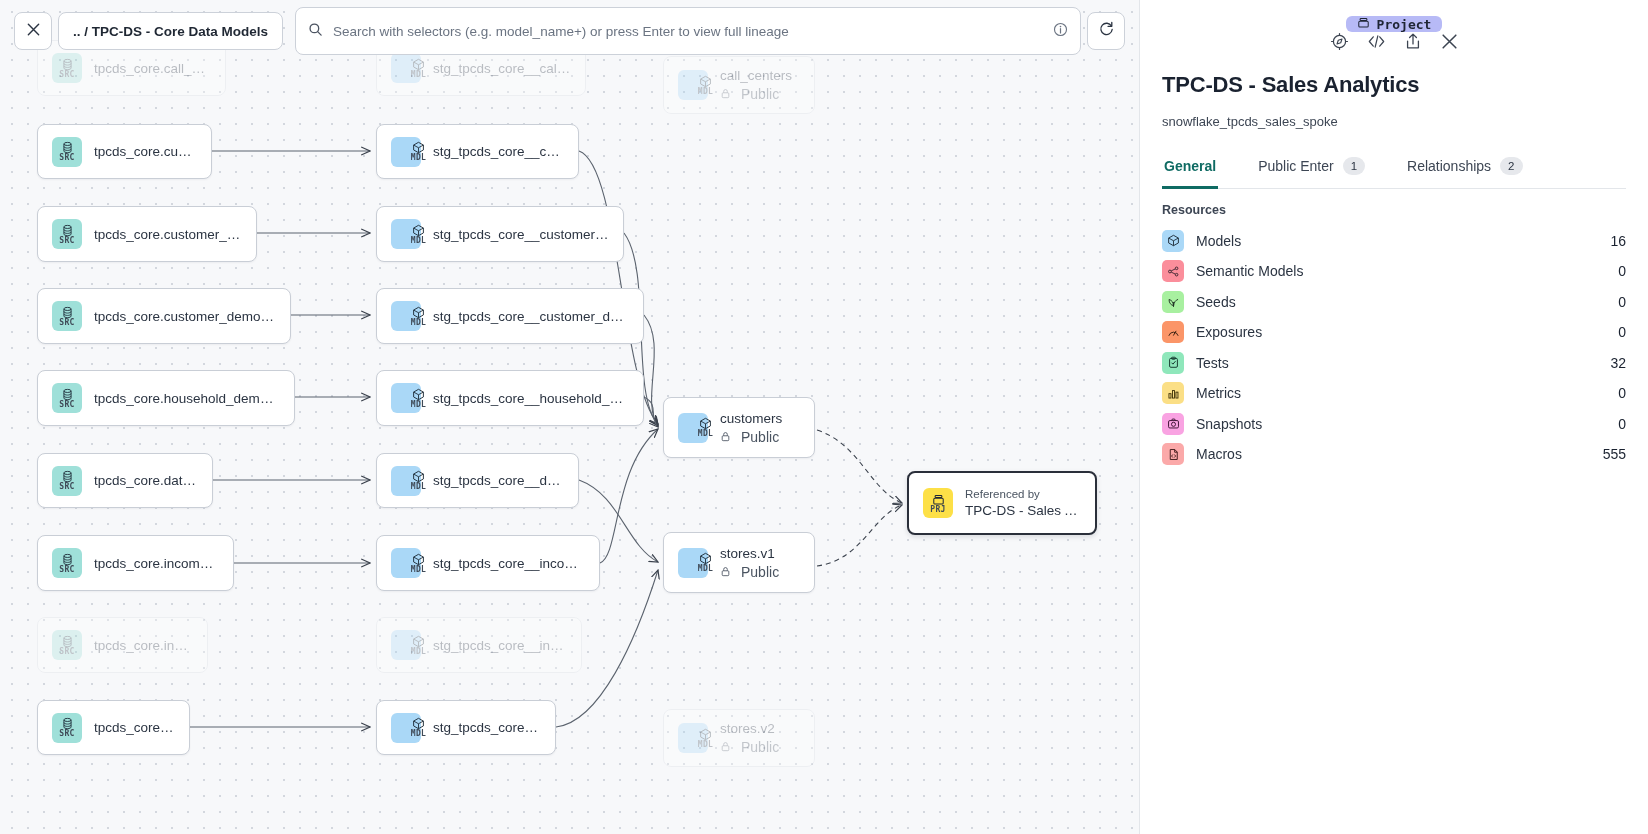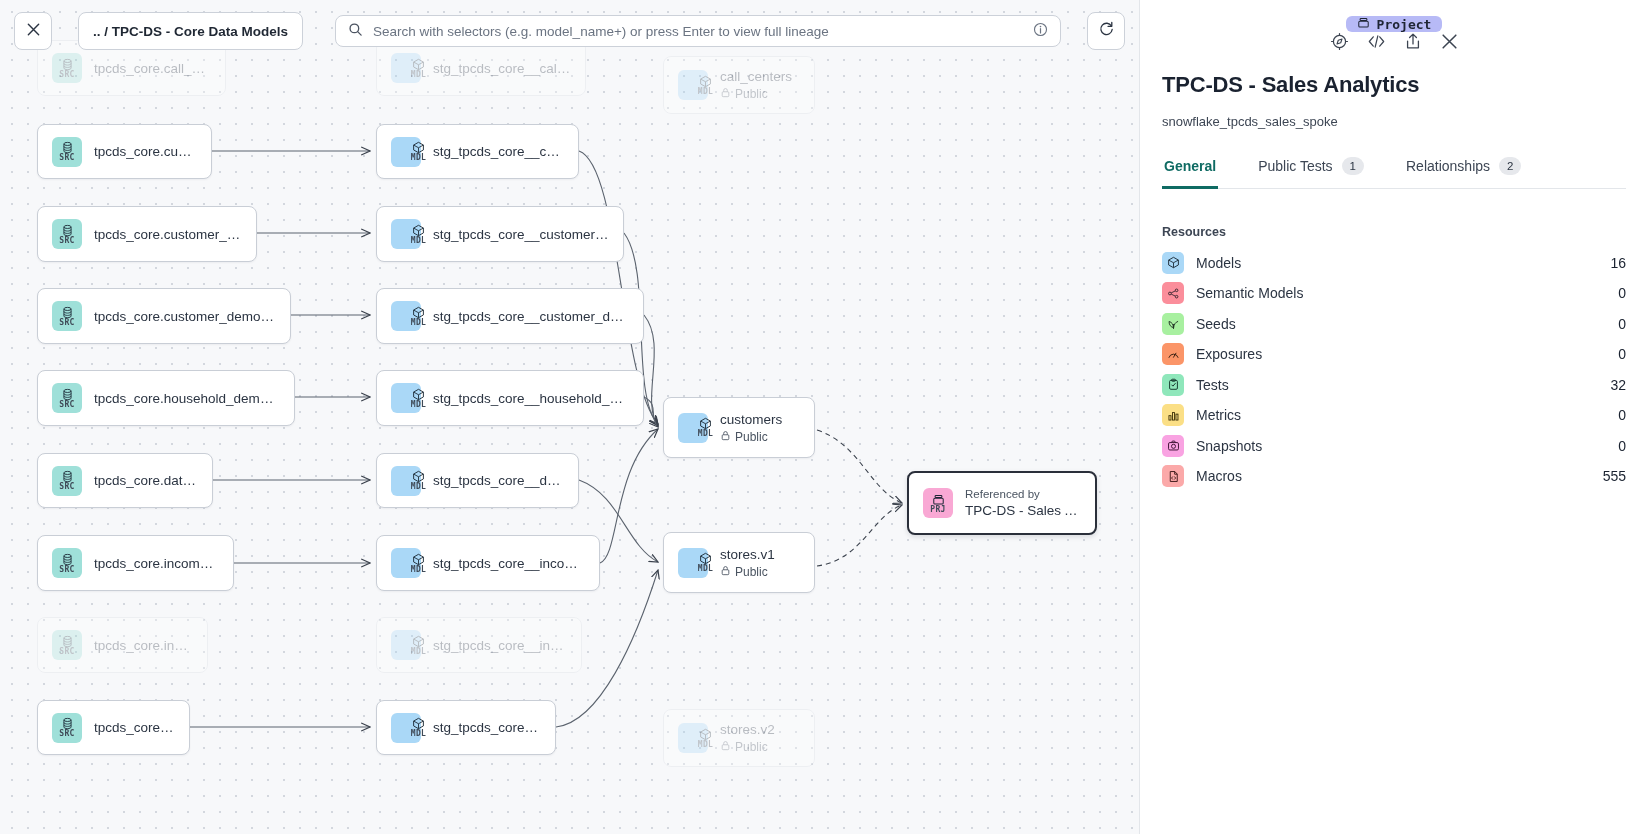--- a/index.html
+++ b/index.html
@@ -39,51 +39,51 @@
     flex: none; line-height: 1;
   }
   .node .chip svg { display:block; }
   .node .chip .abbr {
     font-size: 8px; letter-spacing: .4px; font-weight: 600;
     font-family: "DejaVu Sans Mono", monospace;
     color: #3f4a57; margin-top: 0;
   }
   .chip.src { background: #9fe0d9; }
   .chip.mdl { background: #aad8f7; padding-left: 25px; }
-  .chip.prj { background: #f9a8d4; }
+  .chip.prj { background: #fde047; }
   .node .txt { display:flex; flex-direction: column; gap: 3px; min-width: 0; }
   .node .title {
     font-size: 13.5px; color: #2b3442; white-space: nowrap;
     overflow: hidden; text-overflow: ellipsis;
   }
   .node .sub {
-    font-size: 12px; color: #4a5461; display: flex; align-items: flex-end; gap: 4px;
+    font-size: 14px; color: #4a5461; display: flex; align-items: flex-end; gap: 10px;
   }
   .node .sub svg { flex: none; }
   .node.pnode { border: 2px solid #2a2f3a; box-shadow: 0 2px 5px rgba(16,24,40,.13); }
   .node .pre { font-size: 11.5px; color: #4a5461; }
 
   
   #toolbar {
     position: absolute; left: 0; top: 0; width: 1139px; height: 62px;
-    display: flex; align-items: center; gap: 26px; padding: 12px 14px;
+    display: flex; align-items: center; gap: 6px; padding: 12px 14px;
     background: transparent;
   }
   .tbtn {
     height: 38px; min-width: 38px; border: 1px solid #ccd1d9; border-radius: 8px;
     background: #fff; display: flex; align-items: center; justify-content: center;
     color: #2b3442; cursor: pointer;
   }
   #breadcrumb {
     height: 38px; border: 1px solid #ccd1d9; border-radius: 8px; background: #fff;
     display: flex; align-items: center; padding: 0 14px;
     font-size: 13.5px; color: #1f2733; font-weight: 600; white-space: nowrap; cursor: pointer;
   }
   #searchwrap {
-    flex: 1; height: 32px; border: 1px solid #ccd1d9; border-radius: 8px; background: #fff;
+    flex: 1; height: 48px; border: 1px solid #ccd1d9; border-radius: 8px; background: #fff;
     display: flex; align-items: center; padding: 0 12px; gap: 10px; margin-left: 6px;
   }
   #searchwrap input {
     flex: 1; border: 0; outline: none; font-size: 13.5px; color: #1f2733;
     font-family: "Liberation Sans", sans-serif; background: transparent;
   }
   #searchwrap input::placeholder { color: #6b7482; }
 
   
   #panel {
@@ -116,21 +116,21 @@
   .tab {
     display: flex; align-items: center; gap: 9px; padding: 6px 2px 11px 2px;
     font-size: 14px; color: #3d4654; cursor: pointer; border-bottom: 3px solid transparent;
     margin-bottom: -1px;
   }
   .tab.active { color: #0f6b63; font-weight: 700; border-bottom-color: #0f6b63; }
   .tab .cnt {
     background: #e6e8ec; color: #2b3442; border-radius: 10px;
     font-size: 11.5px; padding: 2px 8px; line-height: 1.25;
   }
-  #res-label { margin-top: 36px; font-size: 12.5px; font-weight: 700; color: #3d4654; }
+  #res-label { margin-top: 14px; font-size: 12.5px; font-weight: 700; color: #3d4654; }
   .res-row {
     display: flex; align-items: center; height: 30.5px; gap: 12px; cursor: pointer;
   }
   .res-row .ricon {
     width: 22px; height: 22px; border-radius: 5px; flex: none;
     display: flex; align-items: center; justify-content: center;
   }
   .res-row .rname { flex: 1; font-size: 14px; color: #2b3442; }
   .res-row .rval { font-size: 14px; color: #1a2230; }
   #res-list { margin-top: 8px; }
@@ -579,21 +579,21 @@
 
     <div id="ptitle">TPC-DS - Sales Analytics</div>
     <div id="psub">snowflake_tpcds_sales_spoke</div>
 
 
     <div id="tabs">
         <div class="tab active">
           <span>General</span>
         </div>
         <div class="tab">
-          <span>Public Tests</span>
+          <span>Public Enter</span>
           <span class="cnt">1</span>
         </div>
         <div class="tab">
           <span>Relationships</span>
           <span class="cnt">2</span>
         </div>
       </div>
 
     <div id="res-label">Resources</div>
     <div id="res-list">

